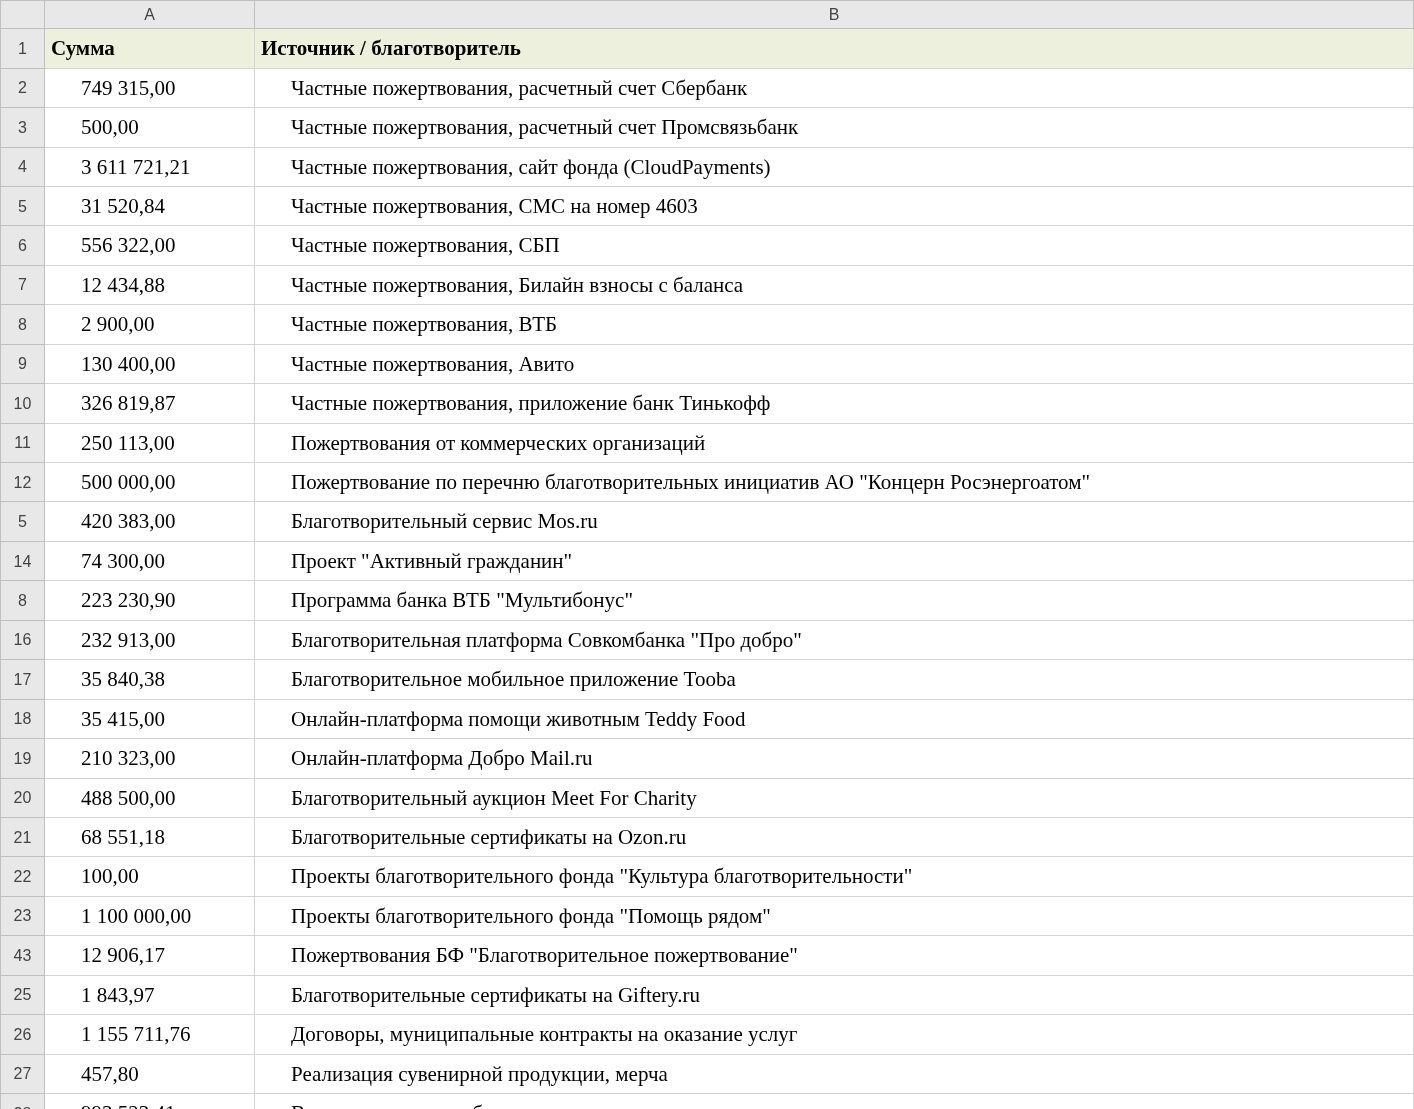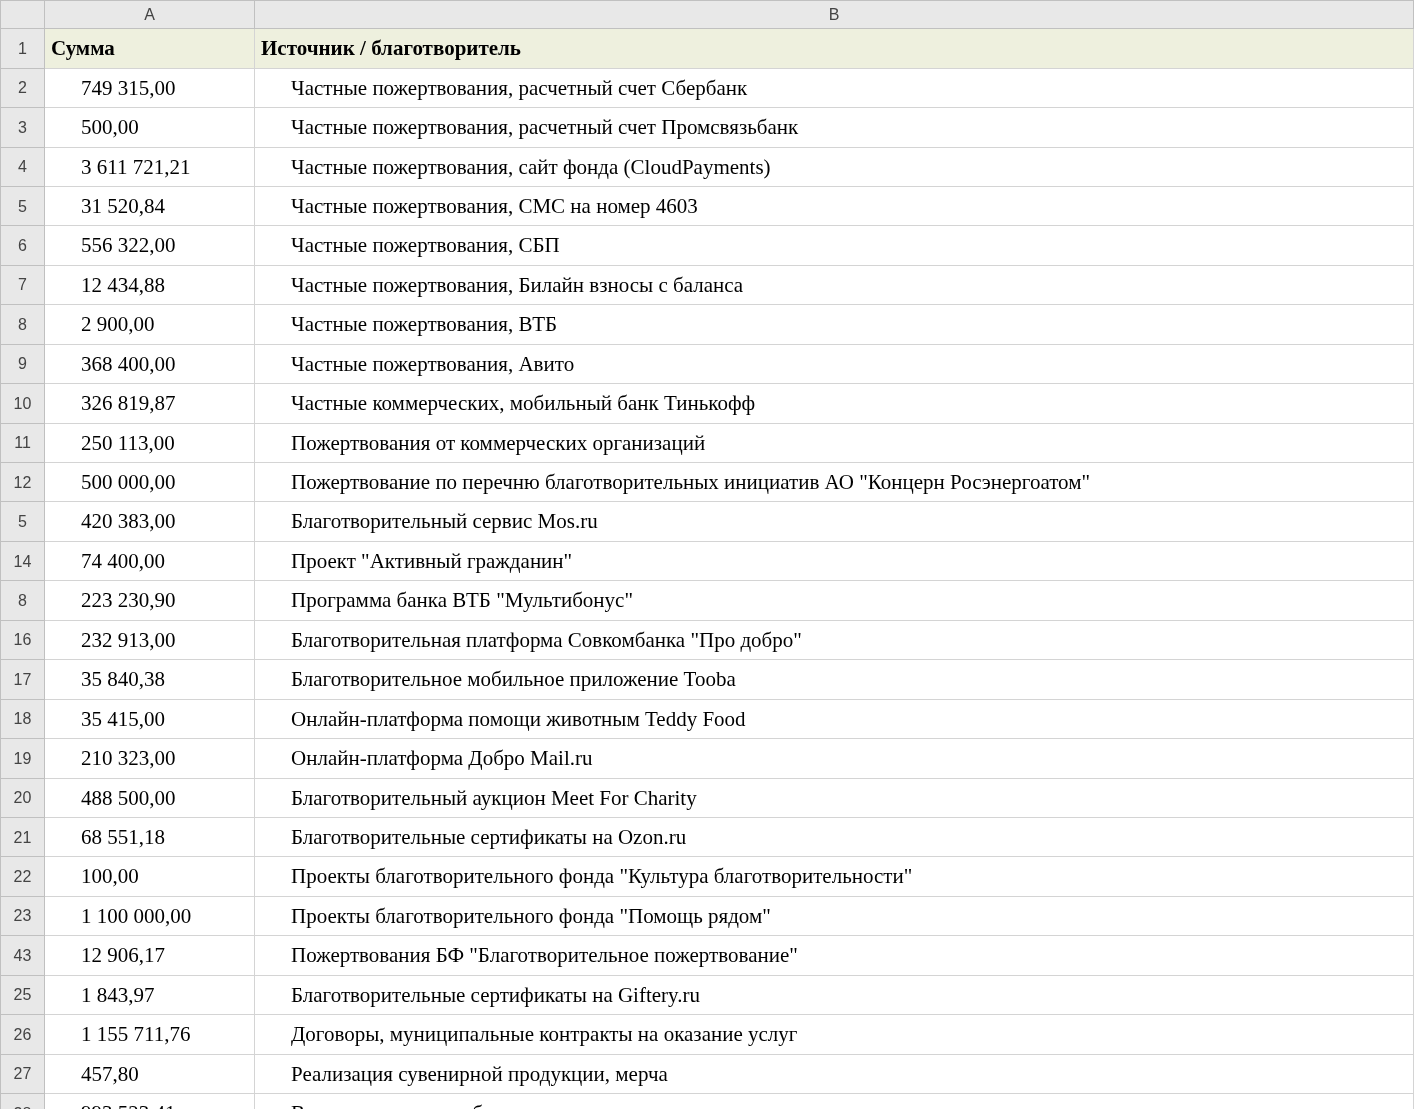--- a/index.html
+++ b/index.html
@@ -118,41 +118,41 @@
       </div><div class="row">
         <div class="cell row-header">7</div>
         <div class="cell data-cell col-a amount-cell">12 434,88</div>
         <div class="cell data-cell col-b">Частные пожертвования, Билайн взносы с баланса</div>
       </div><div class="row">
         <div class="cell row-header">8</div>
         <div class="cell data-cell col-a amount-cell">2 900,00</div>
         <div class="cell data-cell col-b">Частные пожертвования, ВТБ</div>
       </div><div class="row">
         <div class="cell row-header">9</div>
-        <div class="cell data-cell col-a amount-cell">368 400,00</div>
+        <div class="cell data-cell col-a amount-cell">130 400,00</div>
         <div class="cell data-cell col-b">Частные пожертвования, Авито</div>
       </div><div class="row">
         <div class="cell row-header">10</div>
         <div class="cell data-cell col-a amount-cell">326 819,87</div>
-        <div class="cell data-cell col-b">Частные коммерческих, мобильный банк Тинькофф</div>
+        <div class="cell data-cell col-b">Частные пожертвования, приложение банк Тинькофф</div>
       </div><div class="row">
         <div class="cell row-header">11</div>
         <div class="cell data-cell col-a amount-cell">250 113,00</div>
         <div class="cell data-cell col-b">Пожертвования от коммерческих организаций</div>
       </div><div class="row">
         <div class="cell row-header">12</div>
         <div class="cell data-cell col-a amount-cell">500 000,00</div>
         <div class="cell data-cell col-b">Пожертвование по перечню благотворительных инициатив АО "Концерн Росэнергоатом"</div>
       </div><div class="row">
         <div class="cell row-header">5</div>
         <div class="cell data-cell col-a amount-cell">420 383,00</div>
         <div class="cell data-cell col-b">Благотворительный сервис Mos.ru</div>
       </div><div class="row">
         <div class="cell row-header">14</div>
-        <div class="cell data-cell col-a amount-cell">74 400,00</div>
+        <div class="cell data-cell col-a amount-cell">74 300,00</div>
         <div class="cell data-cell col-b">Проект "Активный гражданин"</div>
       </div><div class="row">
         <div class="cell row-header">8</div>
         <div class="cell data-cell col-a amount-cell">223 230,90</div>
         <div class="cell data-cell col-b">Программа банка ВТБ "Мультибонус"</div>
       </div><div class="row">
         <div class="cell row-header">16</div>
         <div class="cell data-cell col-a amount-cell">232 913,00</div>
         <div class="cell data-cell col-b">Благотворительная платформа Совкомбанка "Про добро"</div>
       </div><div class="row">

